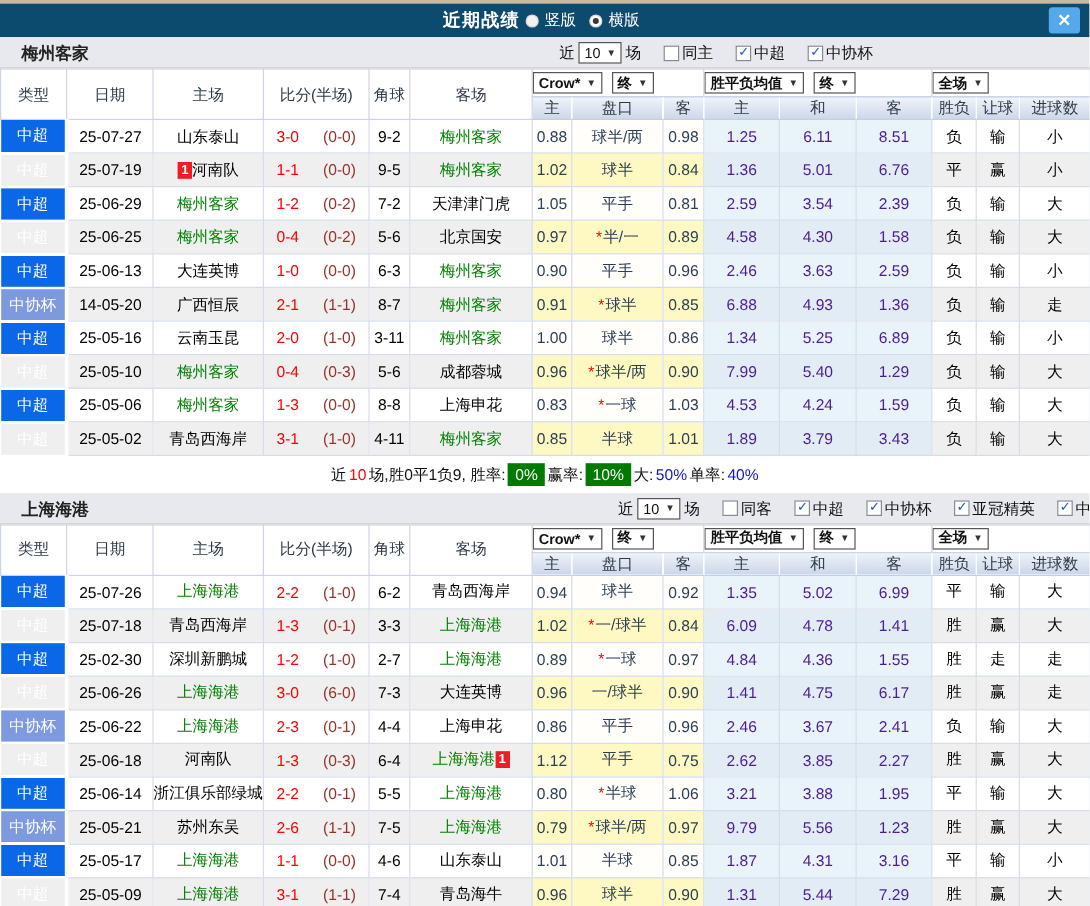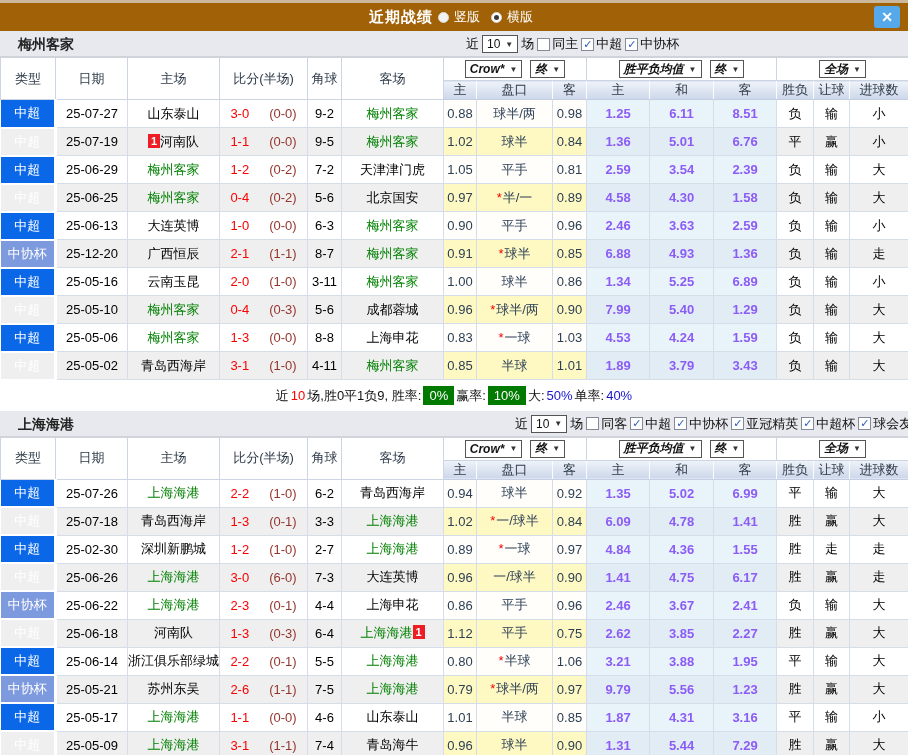--- a/index.html
+++ b/index.html
@@ -1,53 +1,53 @@
 <!DOCTYPE html>
 <html><head>
 <meta charset="utf-8">
 <style>
   * { margin:0; padding:0; box-sizing:border-box; }
   body { font-family:"Liberation Sans","DejaVu Sans",sans-serif; background:#fff; }
   .window { position:relative; width:908px; height:755px; overflow:hidden; background:#fff; }
 
   .top-strip { height:3px; background:#ccb89d; }
-  .title-bar { position:relative; height:28px; background:#a16207; display:flex; align-items:center; justify-content:center; }
+  .title-bar { position:relative; height:28px; background:#0c4a6e; display:flex; align-items:center; justify-content:center; }
   .title-group { display:flex; align-items:center; gap:5px; }
   .win-title { color:#fff; font-weight:bold; font-size:15px; letter-spacing:1px; }
   .radio { width:11px; height:11px; border-radius:50%; background:#f2f2f2; display:inline-flex; align-items:center; justify-content:center; cursor:pointer; border:1px solid #d8d8d8; }
   .radio .dot { width:5px; height:5px; border-radius:50%; background:#3a3a3a; display:none; }
   .radio.on { background:#fff; }
   .radio.on .dot { display:block; }
   .radio-label { color:#fff; font-size:13px; margin-right:6px; }
   .close-btn { position:absolute; right:8px; top:3px; width:26px; height:22px; background:#55a8ea; border:none; border-radius:3px; color:#fff; font-size:14px; font-weight:bold; cursor:pointer; line-height:20px; }
 
   .sec-head { position:relative; height:26px; background:#e7e9ee; border-bottom:1px solid #d2d2d2; }
   .team-name { position:absolute; left:18px; top:0; line-height:26px; font-weight:bold; font-size:14px; color:#222; }
   .filters { position:absolute; top:0; height:26px; display:flex; align-items:center; gap:3px; font-size:13px; color:#111; white-space:nowrap; }
   .dd { display:inline-flex; align-items:center; gap:5px; background:#fff; border:1px solid #555; height:18px; padding:0 4px; font-size:12px; color:#111; cursor:pointer; }
   .dd-arrow { font-size:8px; color:#333; }
-  .cb-wrap { display:inline-flex; align-items:center; gap:2px; margin-left:0; cursor:pointer;justify-content:flex-end; }
+  .cb-wrap { display:inline-flex; align-items:center; gap:2px; margin-left:16px; cursor:pointer;justify-content:flex-end; }
   .cb { width:13px; height:13px; background:#fff; border:1px solid #848b98; display:inline-flex; align-items:center; justify-content:center; font-size:11px; font-weight:bold; color:#2456c0; line-height:1; }
   .cb .ck { display:none; }
   .cb.on .ck { display:block; }
 
   table.grid { border-collapse:collapse; table-layout:fixed; width:908px; }
   .grid th, .grid td { overflow:hidden; white-space:nowrap; text-align:center; vertical-align:middle; }
   th.colhead { background:linear-gradient(#eff3f9,#ccd7ea); border:1px solid #fbfcfe; border-bottom:1px solid #c3cfe2; font-weight:normal; font-size:13px; color:#2e3a48; }
   tr.ddrow th { height:23px; background:#fff; border:1px solid #ccd5e3; border-bottom:1px solid #ccd5e3; }
   tr.subrow th { height:17px; }
-  .dd-cellwrap { display:flex; justify-content:center; align-items:center; gap:8px;font-style:italic; }
+  .dd-cellwrap { display:flex; align-items:center; gap:8px; }
 
   .grid td { height:28px; font-size:13px; color:#000; border-right:1px solid #d5dde8; border-bottom:1px solid #d5dde8; background:#fff; }
   tr.even td { background:#efefef; }
   td.type { background:#0a68e8; color:#fff; border-right:3px solid #fff; border-bottom:2px solid #fff; font-size:13px; }
   td.type.cup { background:#7e9ade; }
   td.crow { background:#fffefb; color:#2b3f55; }
   tr.even td.crow { background:#fef9c3; }
-  td.avgc { background:#e9f3fa; color:#8b5cf6;font-weight:bold; }
+  td.avgc { background:#e9f3fa; color:#4c1d95; }
   tr.even td.avgc { background:#e2ecf4; }
   .tname { color:#000; }
   .tname.green { color:#008000; }
   .badge { display:inline-block; background:#ee1c25; color:#fff; font-size:11px; font-weight:bold; width:12px; height:14px; line-height:14px; vertical-align:1px; }
   .sc { color:#fa0000; }
   .half { color:#96342c;padding-left:20px; }
   .star { color:#f00000; margin-right:1px; }
   td.res { font-size:13px; }
   .c-red { color:#e00000; }
   .c-green { color:#008000; }
@@ -257,21 +257,21 @@
               <td class="crow">0.96</td>
               <td class="avgc">2.46</td>
               <td class="avgc">3.63</td>
               <td class="avgc">2.59</td>
               <td class="res c-green">负</td>
               <td class="res c-green">输</td>
               <td class="res c-green">小</td>
             </tr>
             <tr class="even">
               <td class="type cup">中协杯</td>
-              <td class="date">25-12-20</td>
+              <td class="date">14-05-20</td>
               <td class="team"><span class="tname">广西恒辰</span></td>
               <td class="score"><span class="sc">2-1</span><span class="half">(1-1)</span></td>
               <td class="corner">8-7</td>
               <td class="team"><span class="tname green">梅州客家</span></td>
               <td class="crow">0.91</td>
               <td class="crow"><span class="star">*</span><span class="pan-t">球半</span></td>
               <td class="crow">0.85</td>
               <td class="avgc">6.88</td>
               <td class="avgc">4.93</td>
               <td class="avgc">1.36</td>

